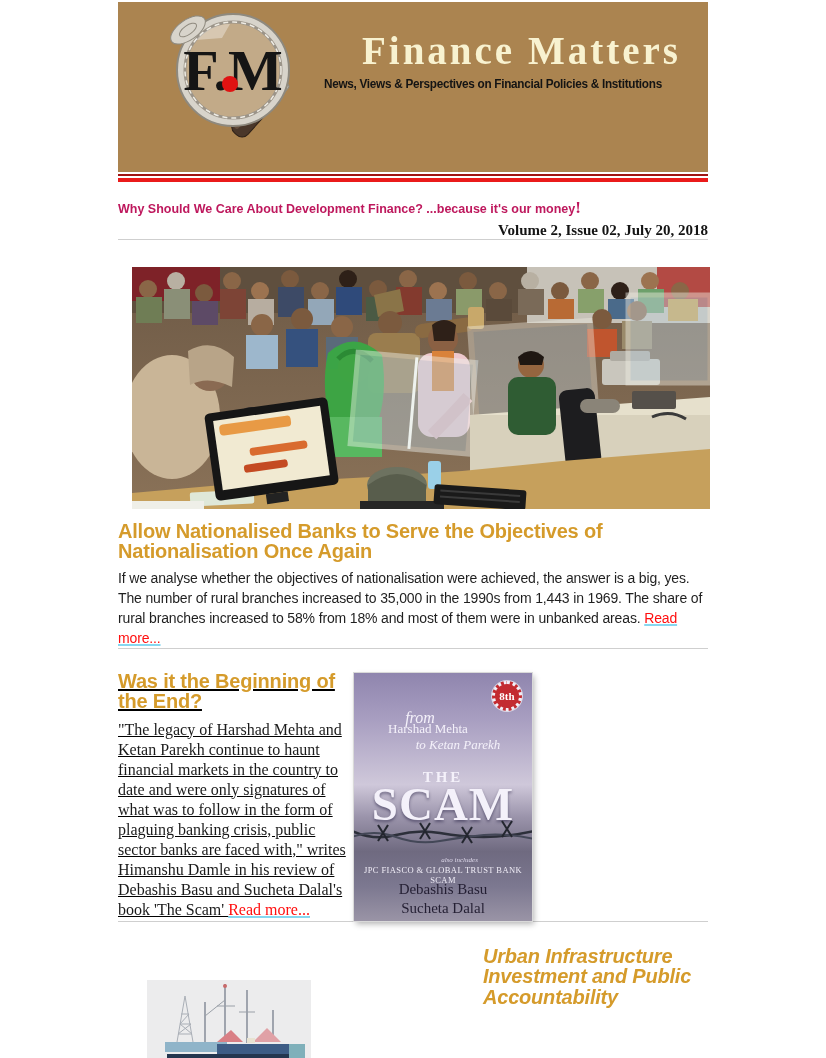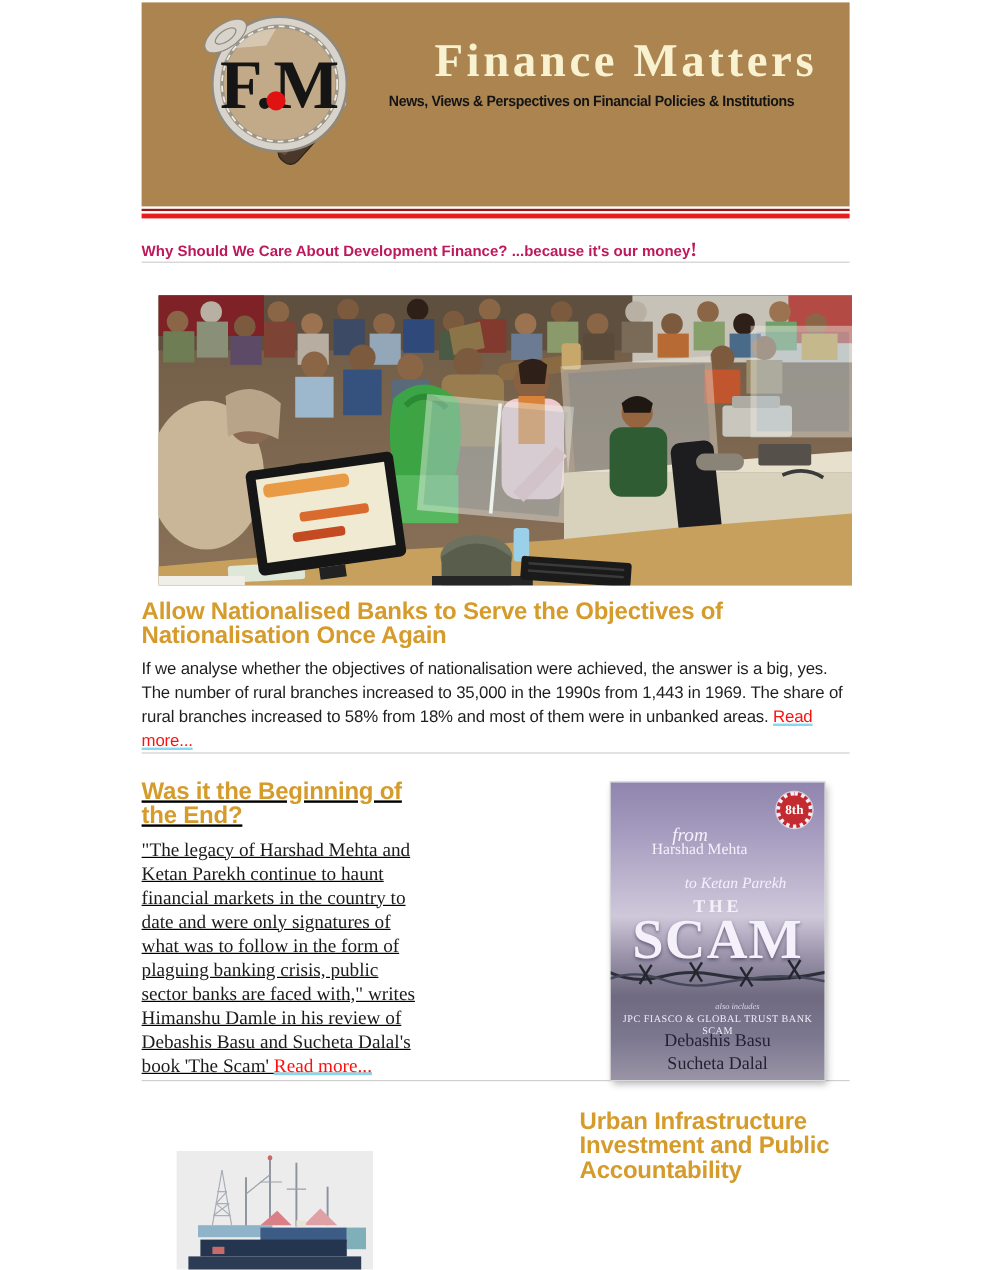--- a/index.html
+++ b/index.html
@@ -70,57 +70,57 @@
     cursor:pointer;
   }
 
   
   .photo1 { display:block; margin:27px 0 0 14px; width:578px; height:242px; }
 
   
   .story2 { display:flex; margin-top:22px;text-decoration:underline; }
   .story2-left { width:236px; flex:none; }
   .story2-left .story-heading { margin-bottom:8px; }
-  .story2-right { flex:1; display:flex; justify-content:flex-end; }
+  .story2-right { flex:1; display:flex; justify-content:flex-start; }
   .book {
     margin-right:21px; margin-top:2px;
     width:178px; height:248px; position:relative; flex:none;
     background:linear-gradient(180deg,#8f85ae 0%, #a79dc0 18%, #cfc8da 45%,
                #9b94ab 58%, #6f6a80 72%, #7c7890 86%, #9a94a6 100%);
     box-shadow:0 0 0 1px #d9d9d9, 2px 3px 6px rgba(0,0,0,.3);
     font-family:"Liberation Serif", serif; color:#f4f1fa; text-align:center;
   }
   .book .badge {
     position:absolute; top:8px; right:10px; width:30px; height:30px;
     border-radius:50%; background:#c32b31; border:3px dotted #f2eff8;
     box-shadow:0 0 0 1px rgba(255,255,255,.6);
     display:flex; align-items:center; justify-content:center;
     font-size:11px; font-weight:bold; color:#fff;
   }
   .book .bk-from   { position:absolute; top:36px;  left:0; right:46px; font-style:italic; font-size:16px; }
   .book .bk-name1  { position:absolute; top:48px;  left:0; right:30px; font-size:13px; }
-  .book .bk-name2  { position:absolute; top:64px;  left:30px; right:0; font-size:13px; font-style:italic;margin-top:12px; }
+  .book .bk-name2  { position:absolute; top:64px;  left:30px; right:0; font-size:13px; font-style:italic; }
   .book .bk-the    { position:absolute; top:96px;  left:0; right:0; font-weight:bold; font-size:15px; letter-spacing:3px; }
   .book .bk-scam   {
     position:absolute; top:104px; left:0; right:0;
     font-weight:bold; font-size:47px; letter-spacing:1px;
     text-shadow:0 2px 3px rgba(40,35,70,.55);
   }
   .book .bk-wire   { position:absolute; top:138px; left:0; width:178px; height:46px; }
   .book .bk-also   { position:absolute; top:183px; left:0; right:0; font-style:italic; font-size:7px; color:#ddd8ea;padding-left:33px; }
   .book .bk-sub    { position:absolute; top:192px; left:0; right:0; font-size:8.5px; letter-spacing:.4px; color:#efecf6; }
   .book .bk-auth1  { position:absolute; top:208px; left:0; right:0; font-size:15px; color:#241f33; }
   .book .bk-auth2  { position:absolute; top:227px; left:0; right:0; font-size:15px; color:#241f33; }
 
   
   .story3 { display:flex; margin-top:14px; }
   .story3-left { width:365px; flex:none; }
   .photo3 { display:block; margin:44px 0 0 29px; width:164px; height:120px; }
   .story3-right { width:225px; flex:none; }
-  .story3-right .story-heading { margin-top:10px; margin-bottom:6px; }
+  .story3-right .story-heading { margin-top:10px; margin-bottom:6px;font-style:italic; }
 </style>
 </head>
 <body>
 
 <div class="page">
 
   <div class="banner">
     <div class="logo-wrap">
       <svg width="220" height="140" viewBox="0 0 220 140">
 
@@ -152,20 +152,21 @@
   </div>
 
   <div class="red-rule">
     <div class="r1"></div>
       <div class="r2"></div>
       <div class="r3"></div>
   </div>
 
   <div class="tagline"><span>Why Should We Care About Development Finance? ...because it's our money</span><span class="bang">!</span></div>
 
+  <div class="issue-line">Volume 2, Issue 02, July 20, 2018</div>
 
   <hr class="sep hr1">
 
   <svg class="photo1" viewBox="0 0 578 242">
     <defs>
       <linearGradient id="bgph" x1="0" y1="0" x2="0" y2="1">
         <stop offset="0" stop-color="#6e5a46"></stop>
           <stop offset="1" stop-color="#8a7258"></stop>
       </linearGradient>
     </defs>

